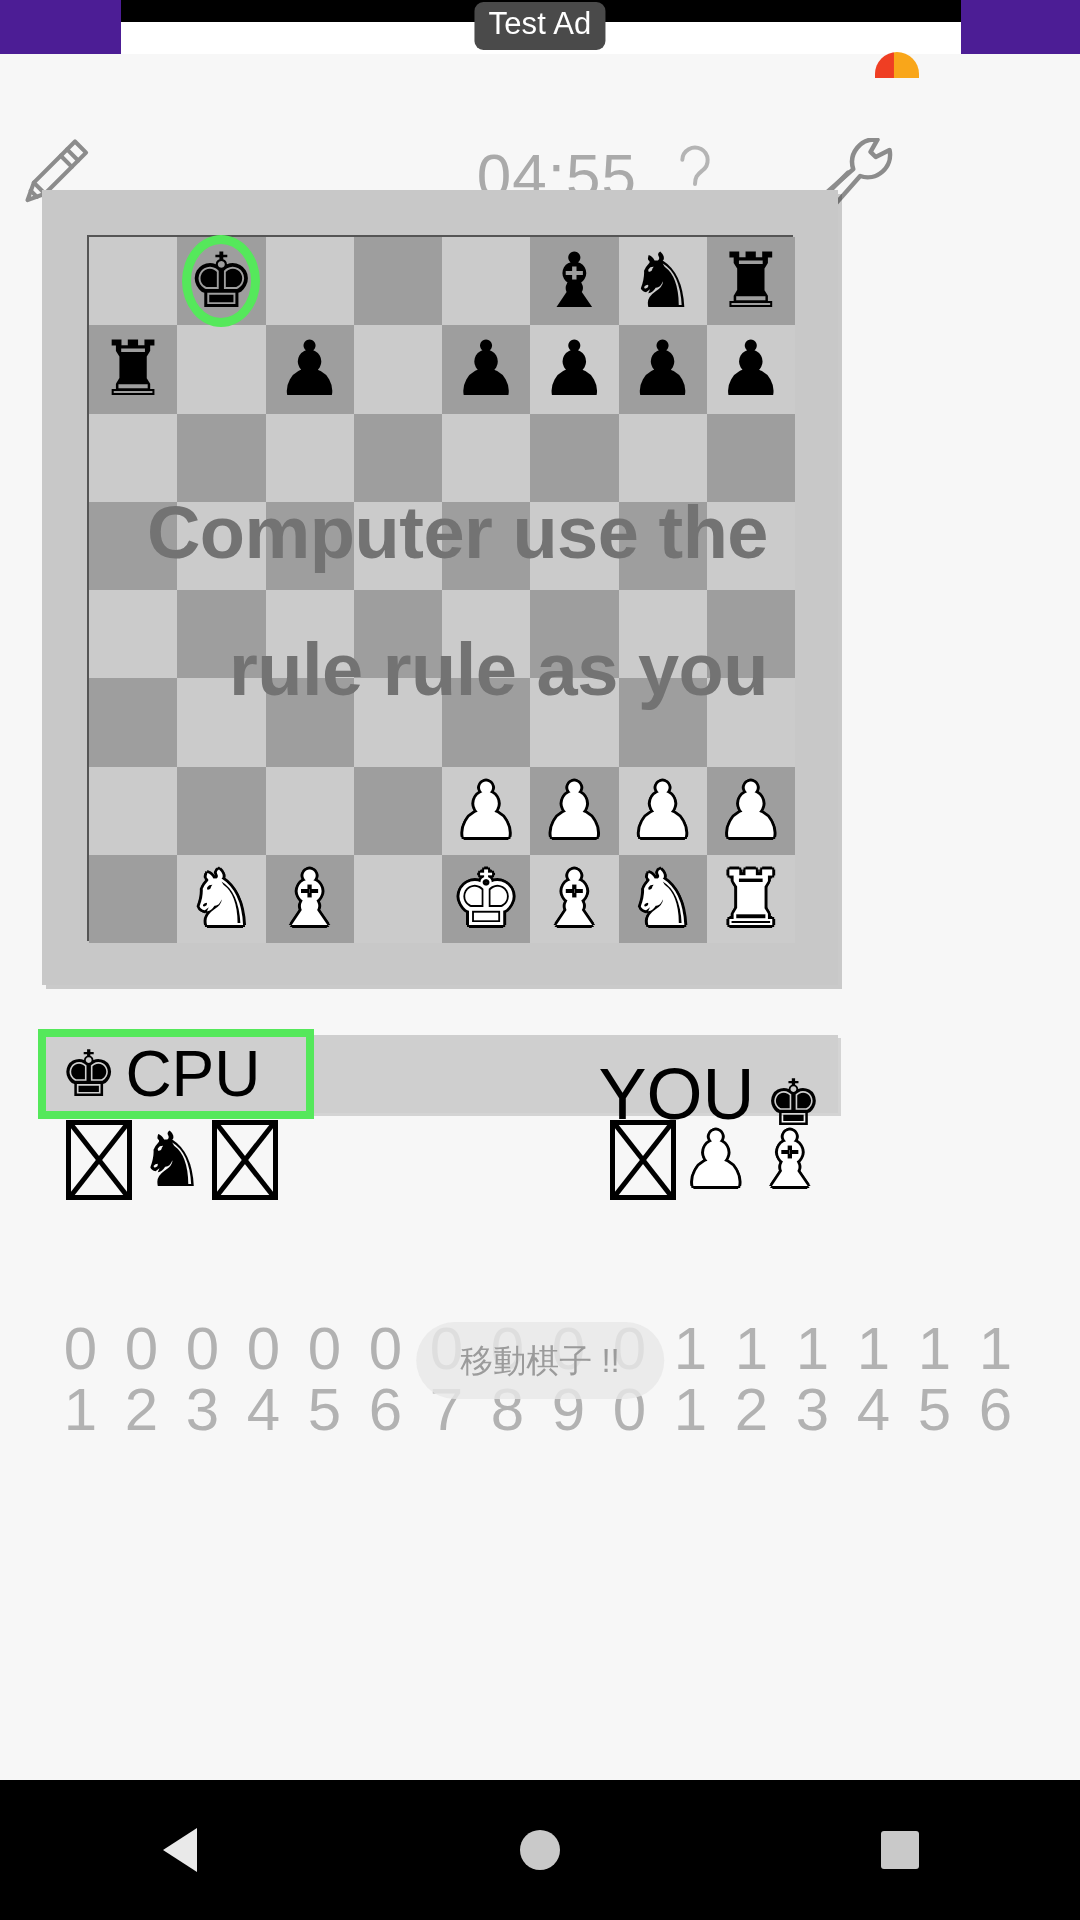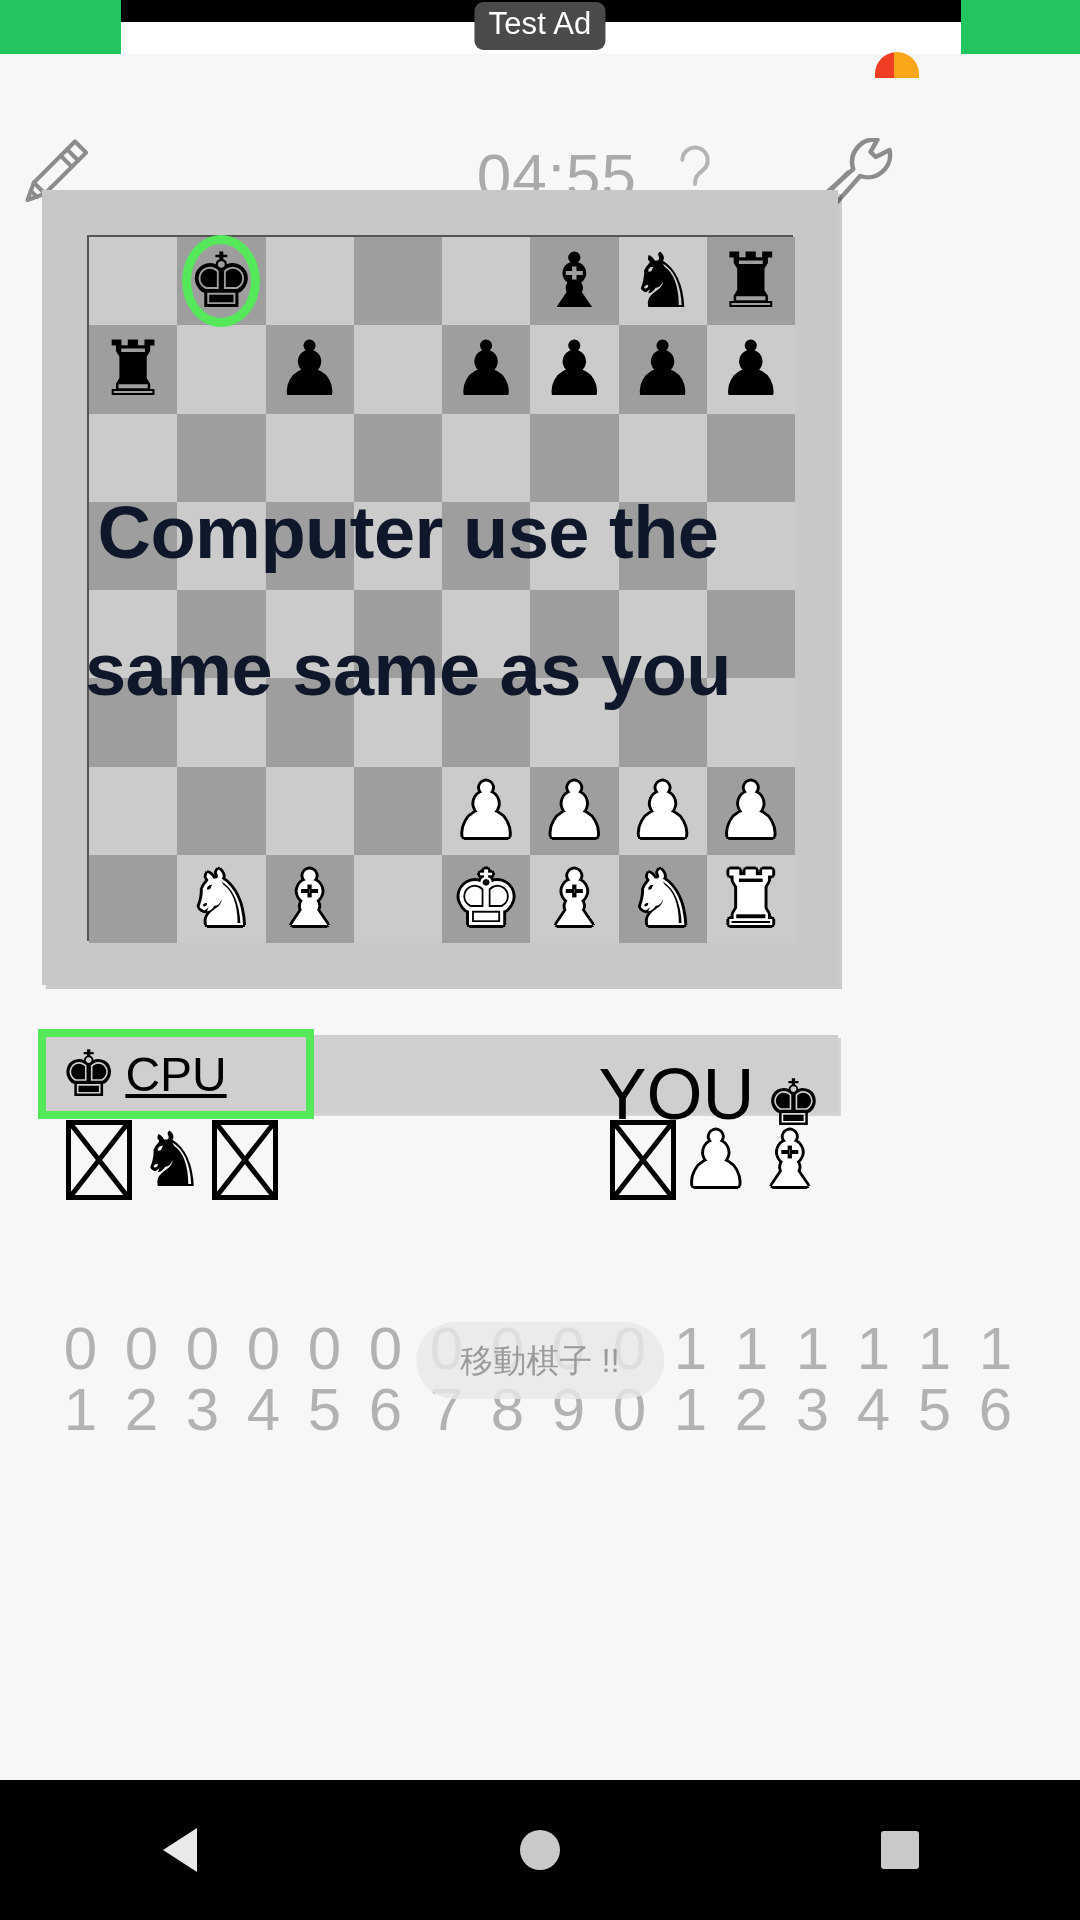--- a/index.html
+++ b/index.html
@@ -7,21 +7,21 @@
   body {
     font-family:"Liberation Sans", sans-serif;
     background:#f7f7f7;
     position:relative;
     overflow:hidden;
   }
 
   
   #ad-bar {
     position:absolute; left:0; top:0; width:1080px; height:54px;
-    background:#22c55e;
+    background:#4c1d95;
   }
   #ad-inner {
     position:absolute; left:121px; top:0; width:840px; height:54px;
     background:#000;
   }
   #ad-white {
     position:absolute; left:121px; top:22px; width:840px; height:32px;
     background:#ffffff;
   }
   #ad-logo {
@@ -85,42 +85,42 @@
     border:9px solid #55e85b; border-radius:50%;
     z-index:3;
   }
 
   
   #overlay-msg {
     position:absolute; left:48px; top:465px; width:720px;
     z-index:20; pointer-events:none;
   }
   #overlay-msg div {
-    color:#0f172a; font-size:74px; font-weight:bold;
+    color:#737373; font-size:74px; font-weight:bold;
     line-height:1.85; letter-spacing:-0.5px;
-    text-align:center;
+    text-align:right;
   }
 
   
   #status-bar {
     position:absolute; left:42px; top:1035px;
     width:796px; height:78px;
     background:#cfcfcf;
     box-shadow:3px 3px 0 rgba(0,0,0,.14);
     display:flex; align-items:center;
   }
   #cpu-box {
     position:absolute; left:-4px; top:-6px;
     width:276px; height:90px;
     border:8px solid #55e85b;
     display:flex; align-items:center;
     padding-left:14px; gap:8px;
   }
   #cpu-king { font-size:64px; line-height:1; color:#000; }
-  #cpu-label { font-size:48px; color:#000; letter-spacing:0px;text-decoration:underline; }
+  #cpu-label { font-size:64px; color:#000; letter-spacing:0px; }
   #you-group {
     position:absolute; right:16px; top:18px;
     display:flex; align-items:flex-end; gap:10px;
   }
   #you-label { font-size:72px; color:#000; }
   #you-king { font-size:64px; line-height:1; color:#000;
     -webkit-text-stroke:0; }
   .king-white-glyph { color:#000; }
 
   
@@ -343,21 +343,21 @@
         <span class="piece white">♞</span>
       </div>
       <div class="sq light">
         <span class="piece white">♜</span>
       </div>
     </div>
 </div>
 
 <div id="overlay-msg">
   <div>Computer use the</div>
-  <div>same same as you</div>
+  <div>rule rule as you</div>
 </div>
 
 <div id="status-bar">
   <div id="cpu-box">
     <span id="cpu-king">♚</span>
     <span id="cpu-label">CPU</span>
   </div>
   <div id="you-group">
     <span id="you-label">YOU</span>
     <span id="you-king" class="king-white-glyph">♚</span>

